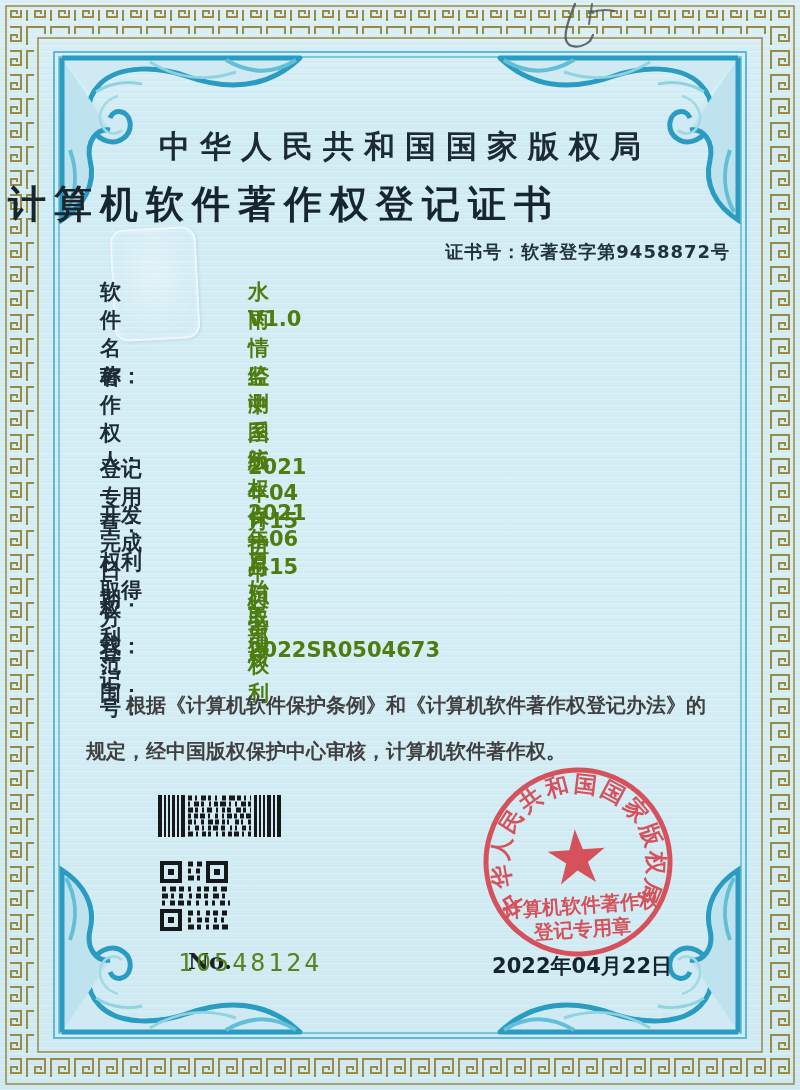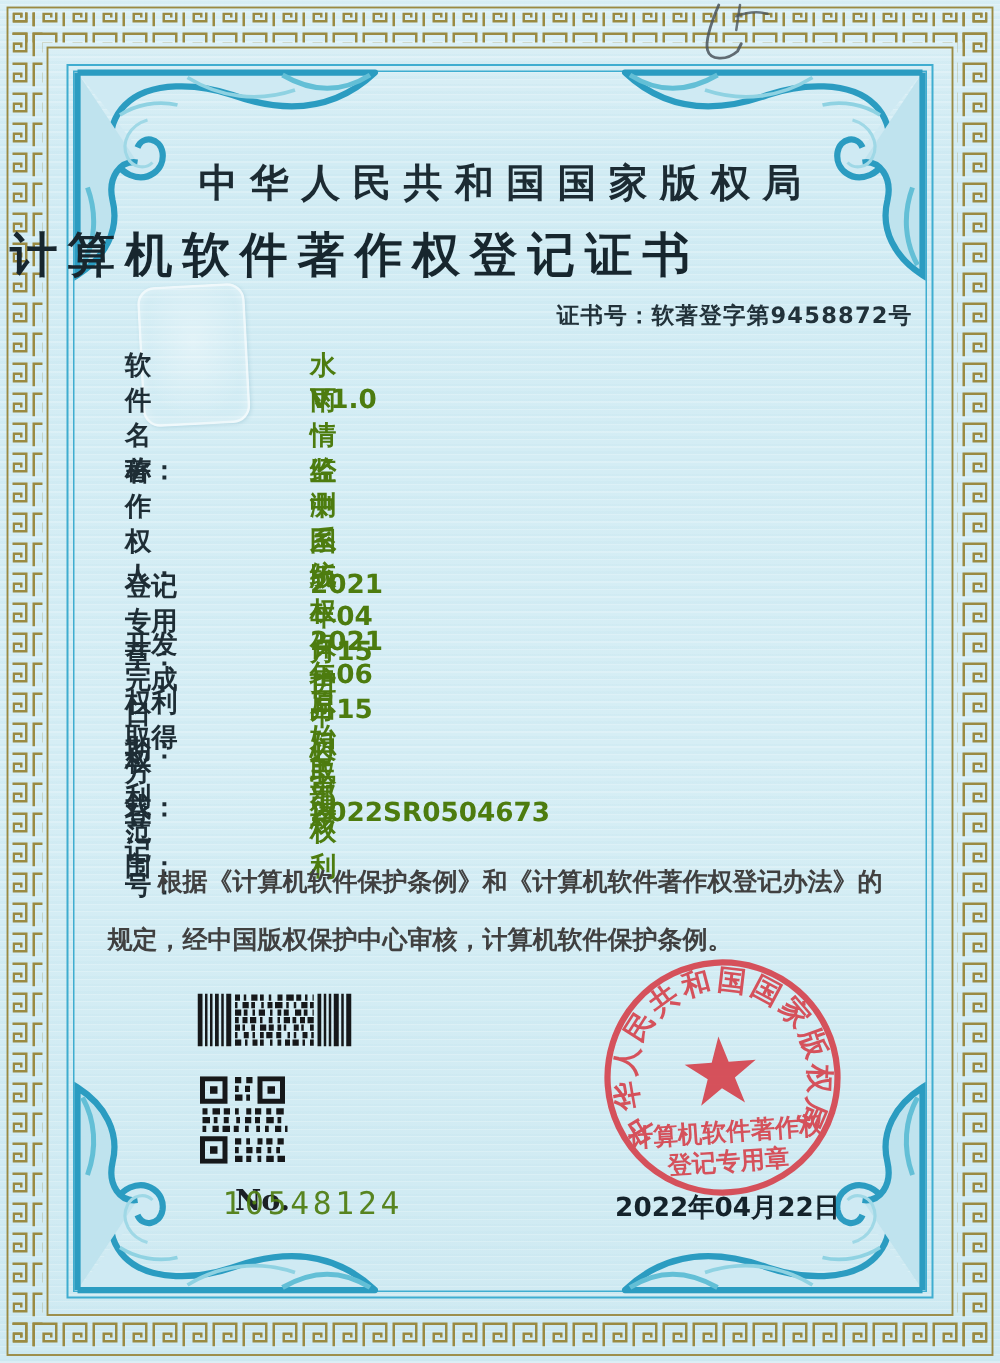--- a/index.html
+++ b/index.html
@@ -129,21 +129,21 @@
 <div class="field-row" style="top:595px">
   <span class="field-label">权 利 范 围：</span>
   <span class="field-value">全部权利</span>
 </div>
 <div class="field-row" style="top:638px">
   <span class="field-label">登  记  号：</span>
   <span class="field-value">2022SR0504673</span>
 </div>
 
 <div class="statement" style="top:692px;text-indent:40px">根据《计算机软件保护条例》和《计算机软件著作权登记办法》的</div>
-<div class="statement" style="top:738px">规定，经中国版权保护中心审核，计算机软件保护条例。</div>
+<div class="statement" style="top:738px">规定，经中国版权保护中心审核，计算机软件著作权。</div>
 
 <svg class="barcode-wrap" width="124" height="46" viewBox="0 0 124 46">
   <g fill="#16181a">
     <rect x="0" y="2" width="4" height="42"></rect>
       <rect x="6" y="2" width="2" height="42"></rect>
     <rect x="10" y="2" width="2" height="42"></rect>
       <rect x="14" y="2" width="3" height="42"></rect>
     <rect x="19" y="2" width="2" height="42"></rect>
       <rect x="23" y="2" width="4" height="42"></rect>
   </g>

